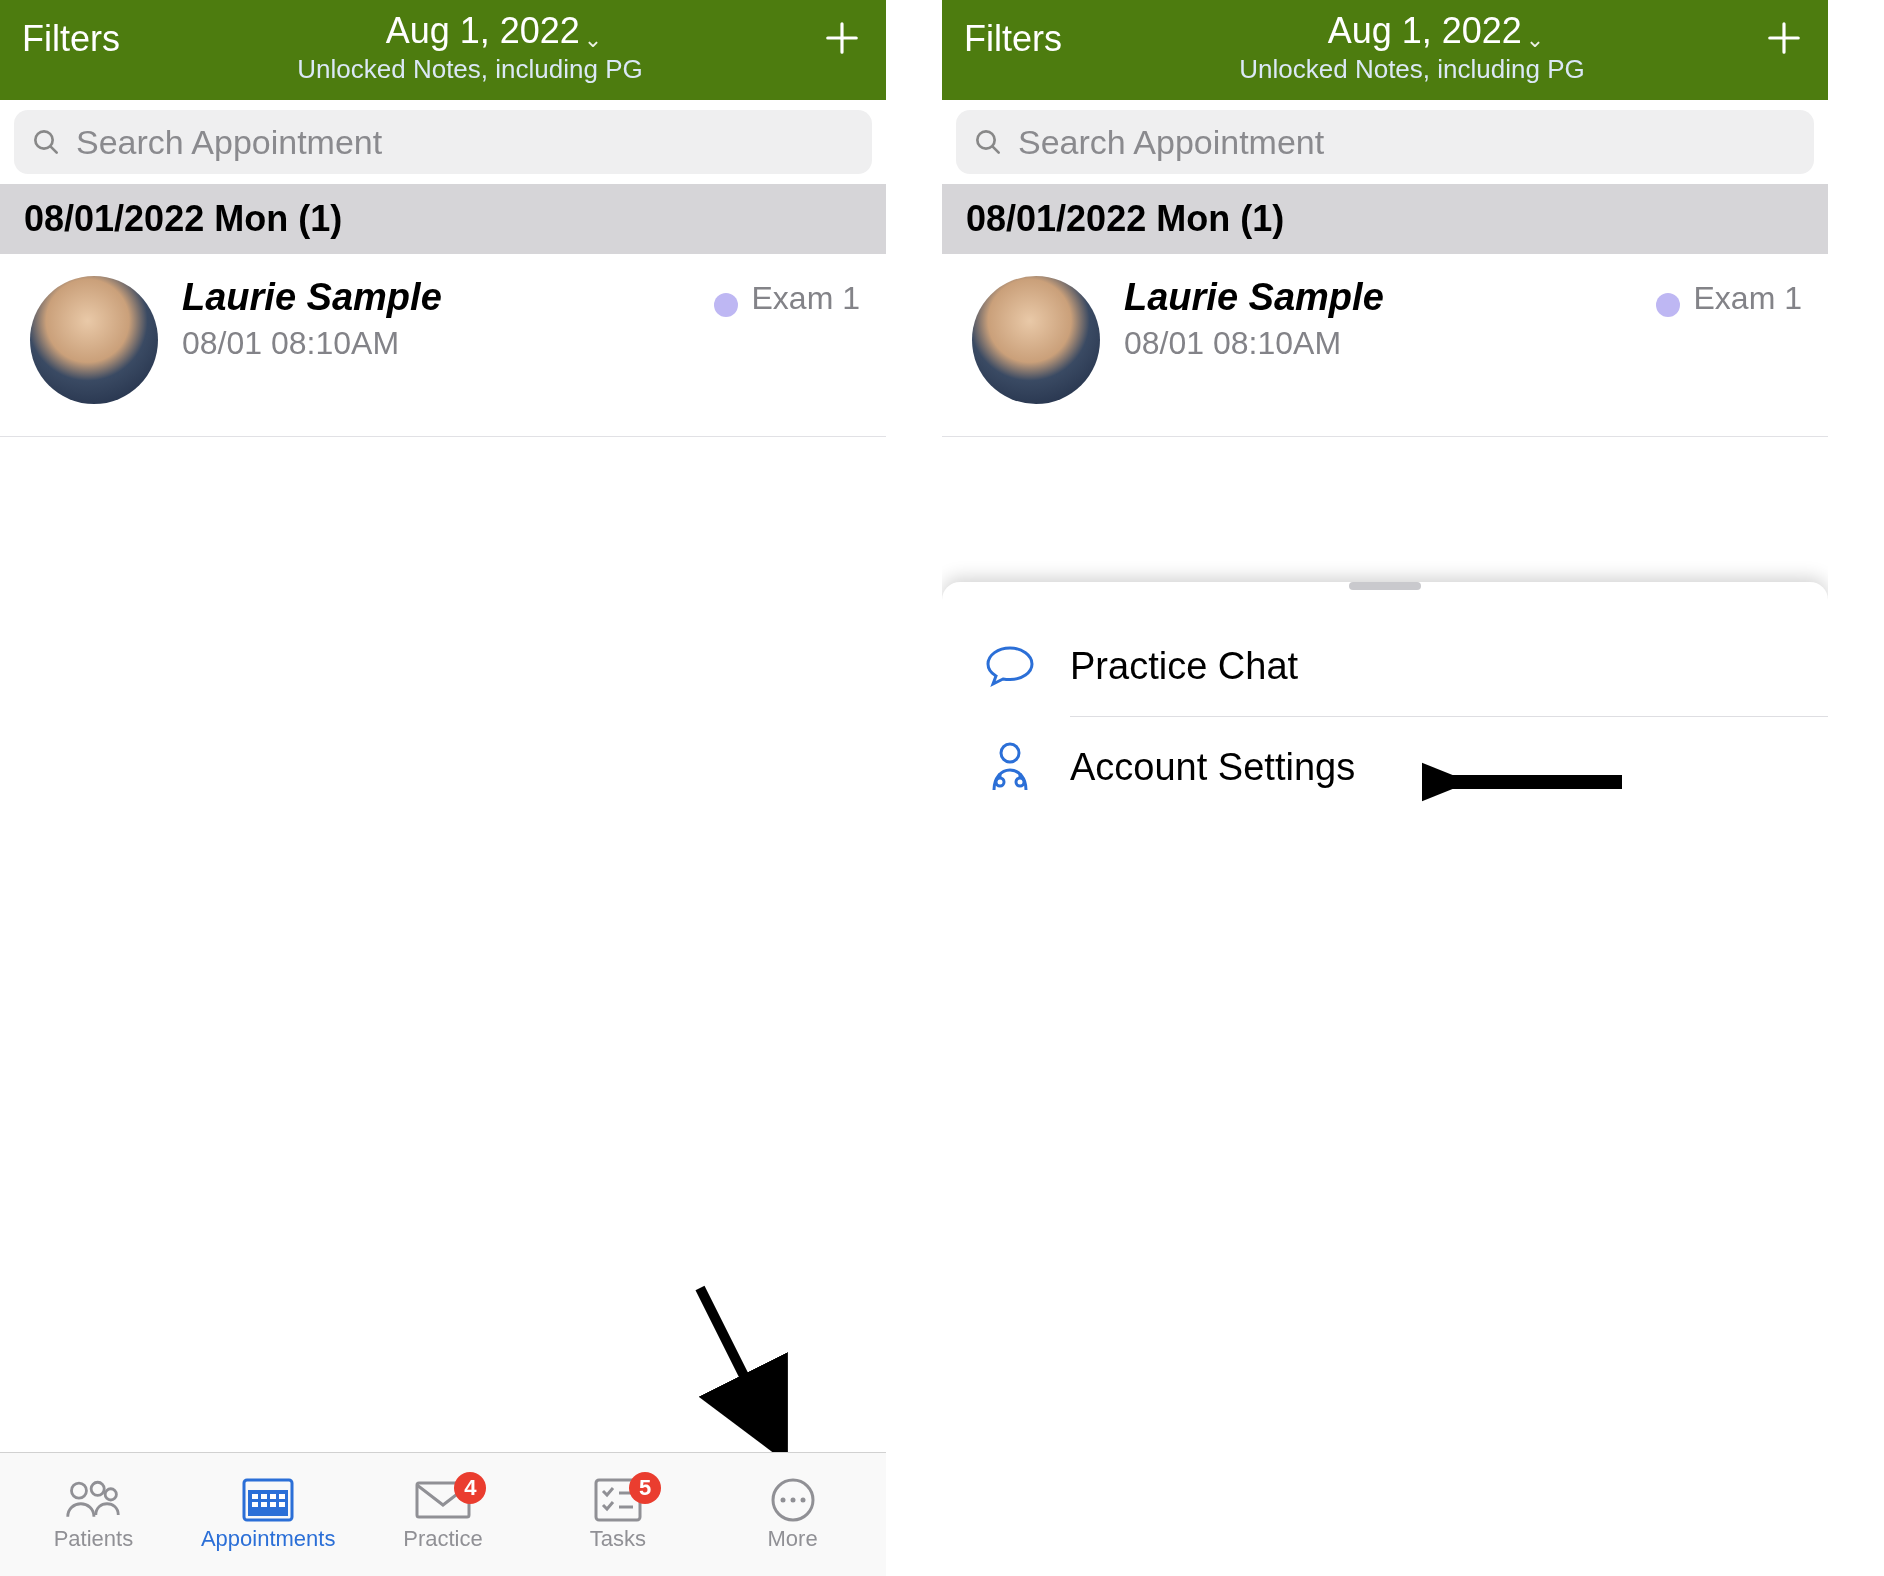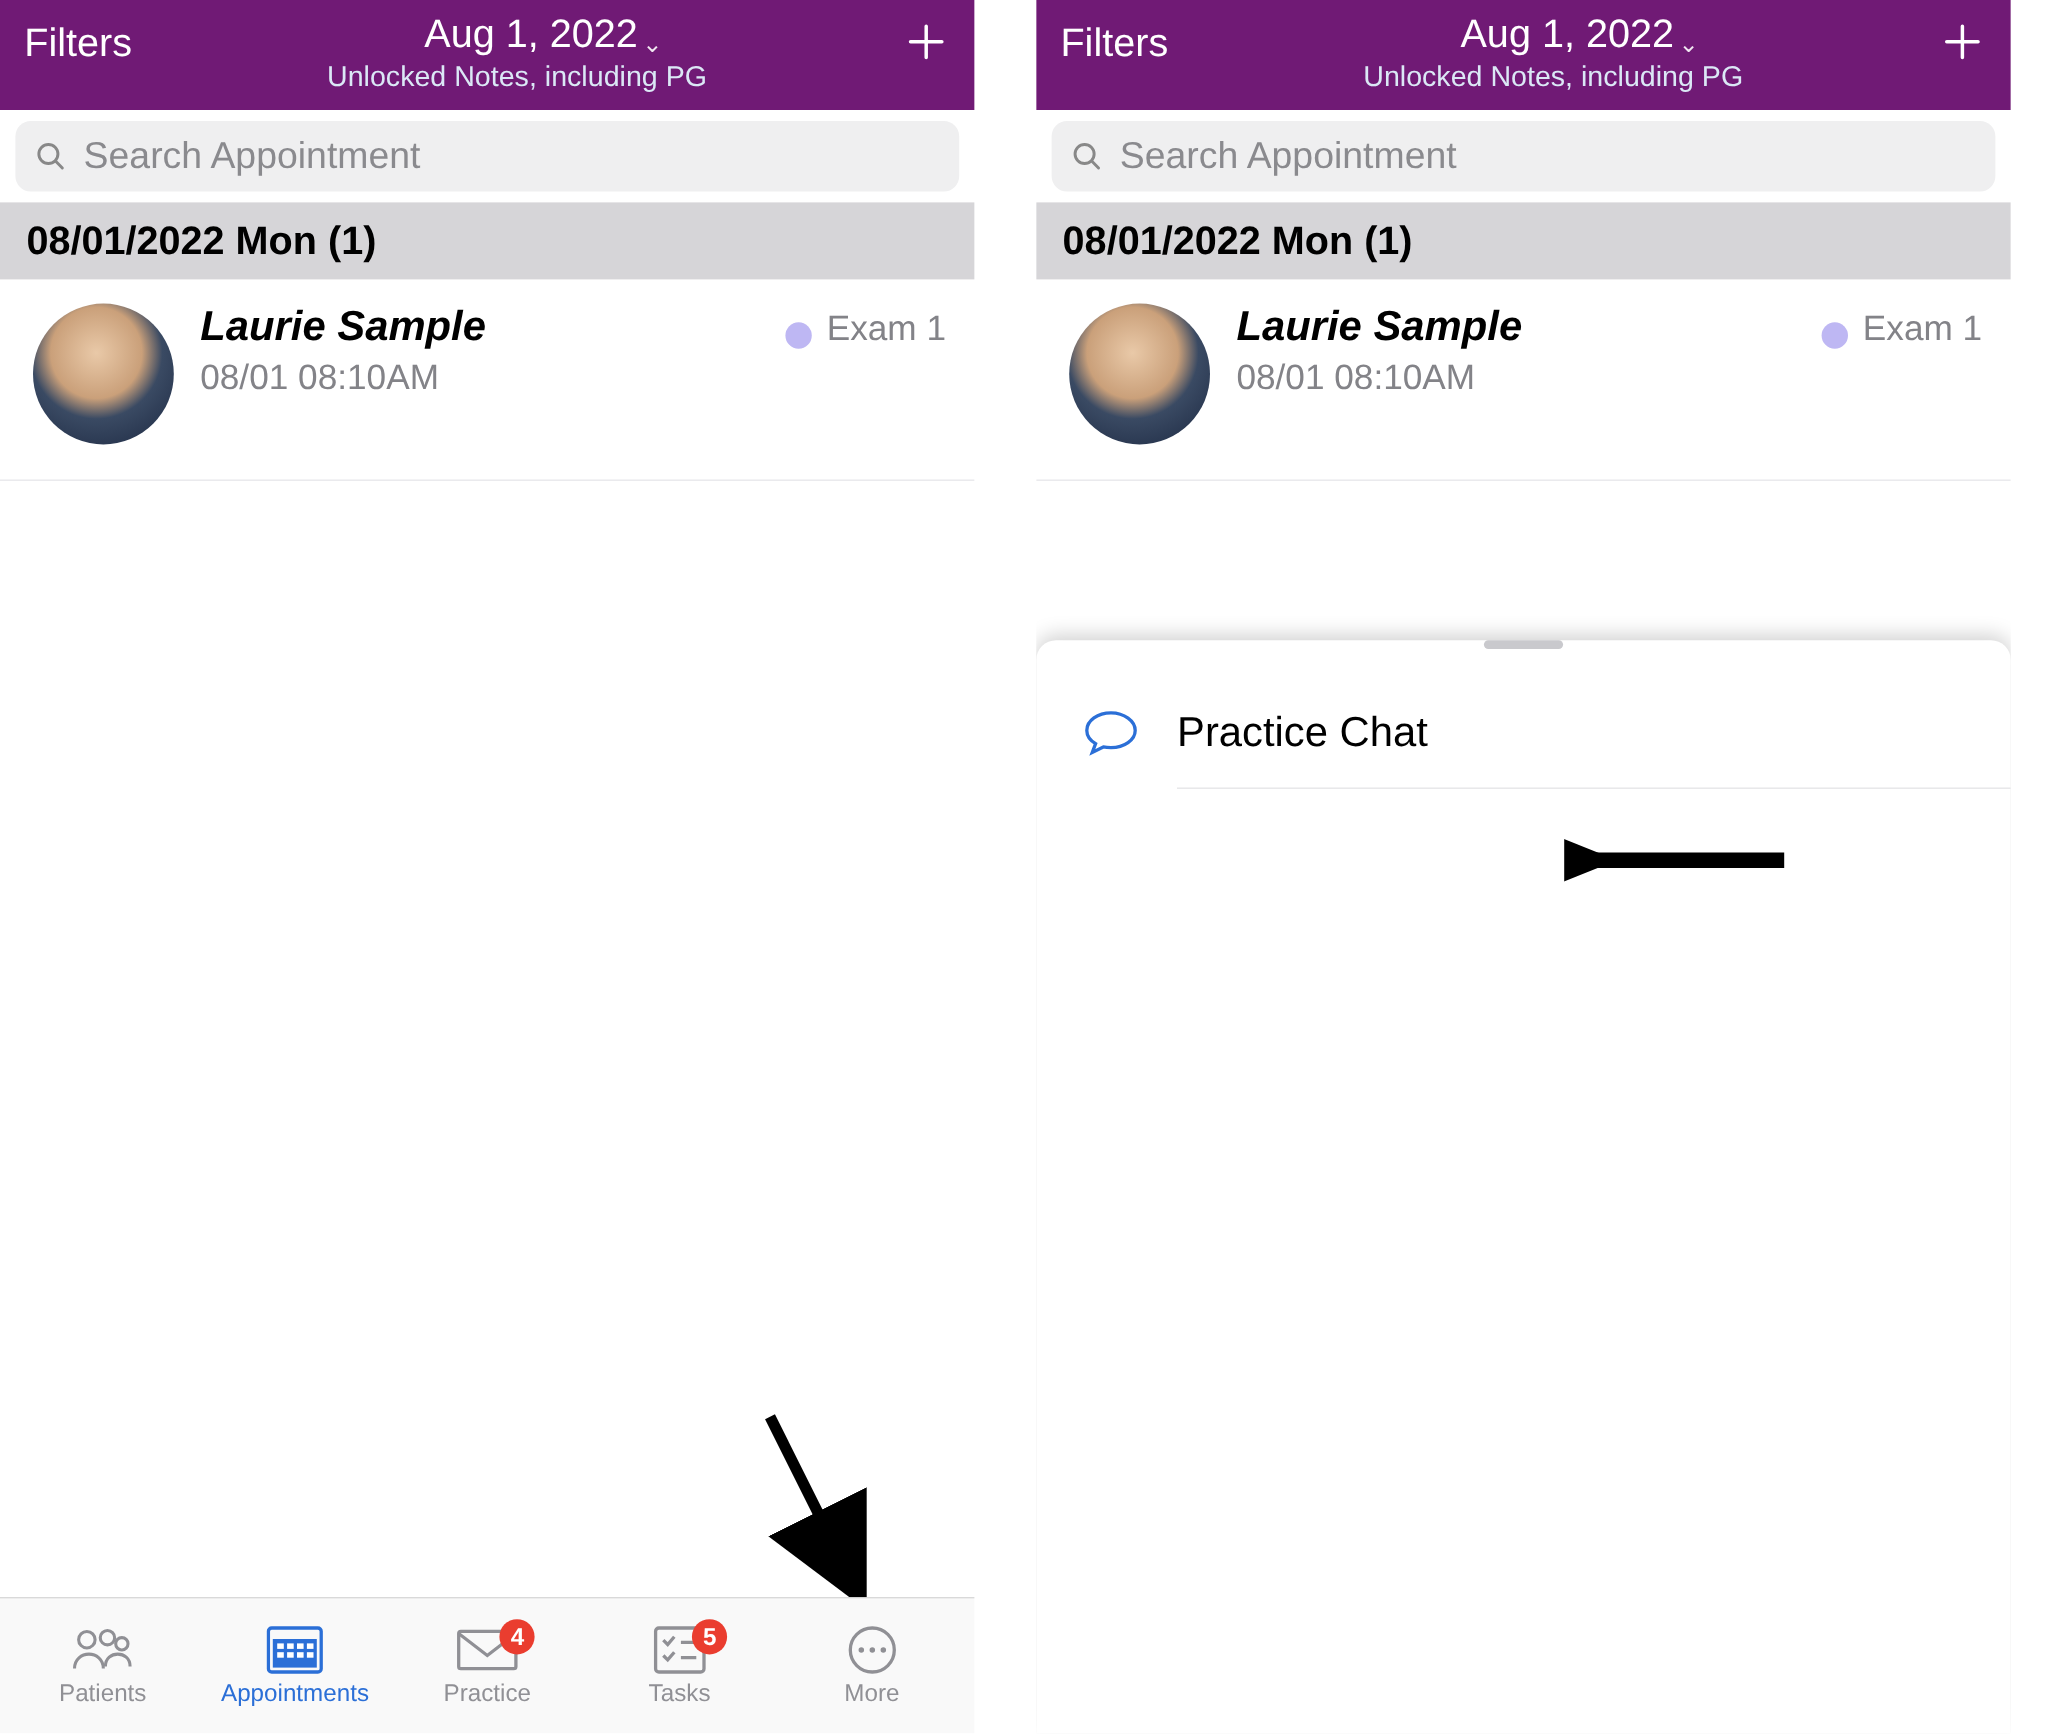--- a/index.html
+++ b/index.html
@@ -11,21 +11,21 @@
     height: 100%;
     position: relative;
     background: #fff;
     overflow: hidden;
     display: flex;
     flex-direction: column;
   }
 
   
   .header {
-    background: #701a75;
+    background: #4d7c0f;
     color: #fff;
     padding: 10px 22px 15px 22px;
     display: flex;
     align-items: flex-start;
     justify-content: space-between;
   }
   .header .filters {
     font-size: 36px;
     font-weight: 400;
     padding-top: 8px;
@@ -343,20 +343,32 @@
     <div class="grabber"></div>
     <div class="sheet-row">
       <div class="sicon">
         <svg width="52" height="48" viewBox="0 0 52 48" fill="none" stroke="#2b6fd7" stroke-width="3">
             <path d="M26 6C14 6 4 13 4 22c0 5 3 9 8 12l-3 8 10-5c2 .4 5 .6 7 .6 12 0 22-7 22-15.6S38 6 26 6z"></path>
           </svg>
       </div>
       <span>Practice Chat</span>
     </div>
     <hr class="sheet-sep">
+    <div class="sheet-row">
+      <div class="sicon">
+        <svg width="48" height="54" viewBox="0 0 48 54" fill="none" stroke="#2b6fd7" stroke-width="3">
+            <circle cx="24" cy="13" r="9"></circle>
+            <path d="M8 50c0-12 7-20 16-20s16 8 16 20"></path>
+            <circle cx="14" cy="42" r="4"></circle>
+            <circle cx="34" cy="42" r="4"></circle>
+            <path d="M14 38v-5M34 38v-5"></path>
+          </svg>
+      </div>
+      <span>Account Settings</span>
+    </div>
 
     <svg class="arrow" style="left:480px; top:176px; width:210px; height:48px;" viewBox="0 0 210 48">
       <defs>
           <marker id="ah2" markerWidth="10" markerHeight="8" refX="2" refY="4" orient="auto">
             <path d="M10,0 L0,4 L10,8 z" fill="#000"></path>
           </marker>
         </defs>
       <line x1="200" y1="24" x2="20" y2="24" stroke="#000" stroke-width="14" marker-end="url(#ah2)"></line>
     </svg>
   </div>

